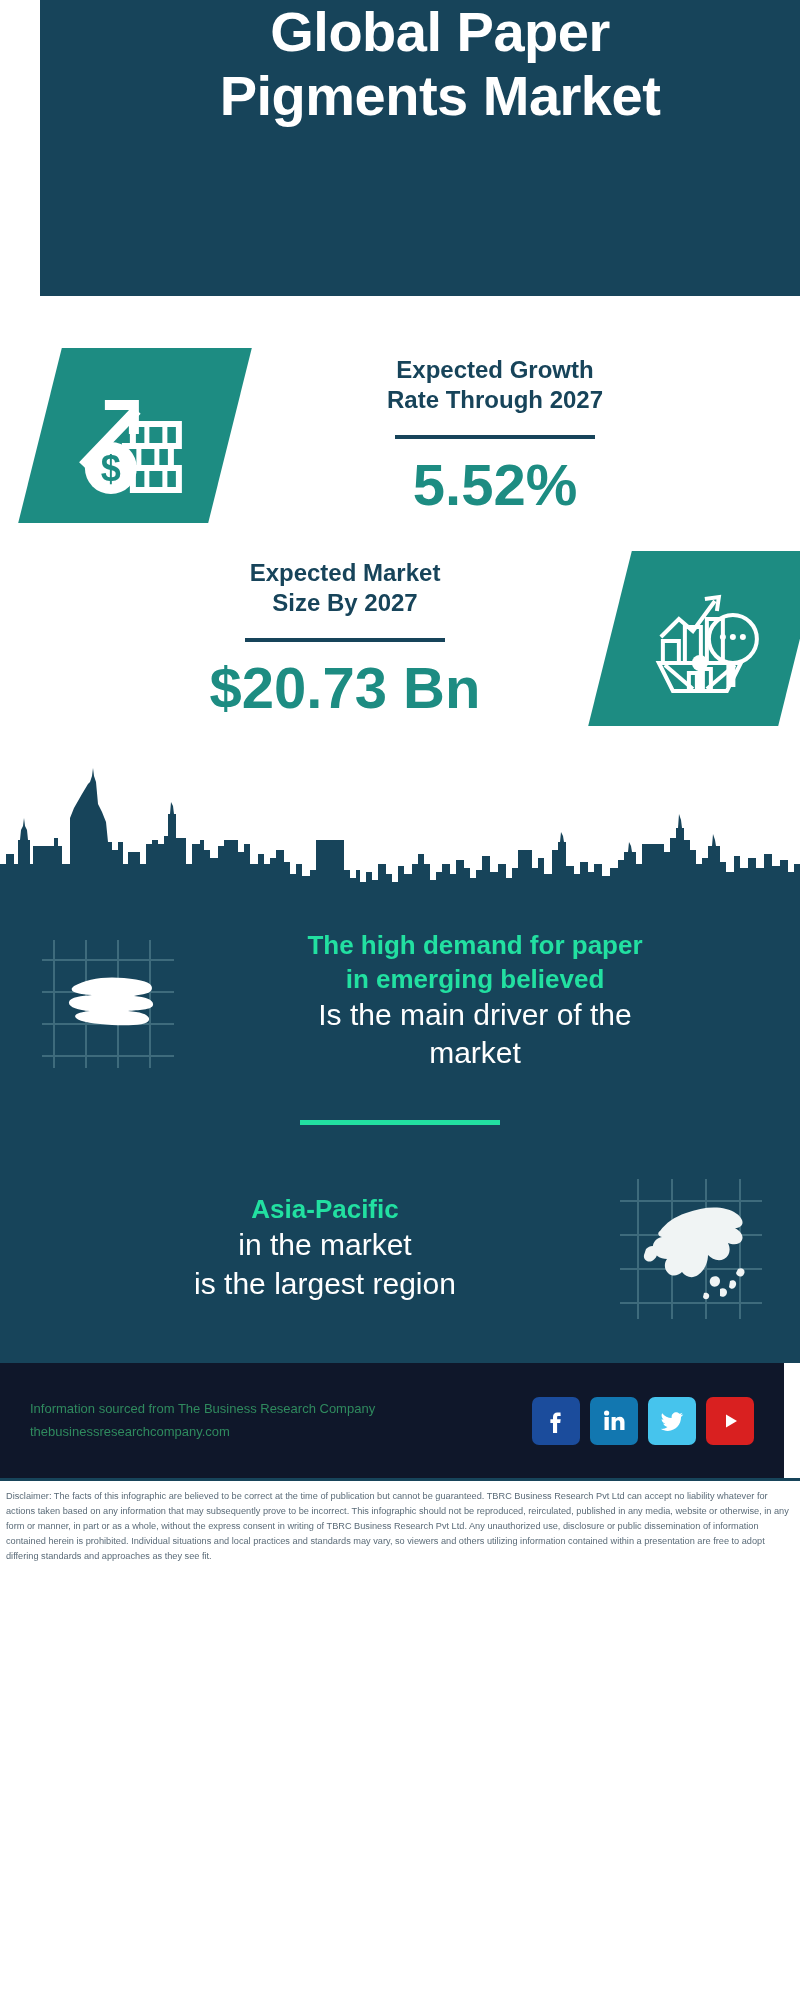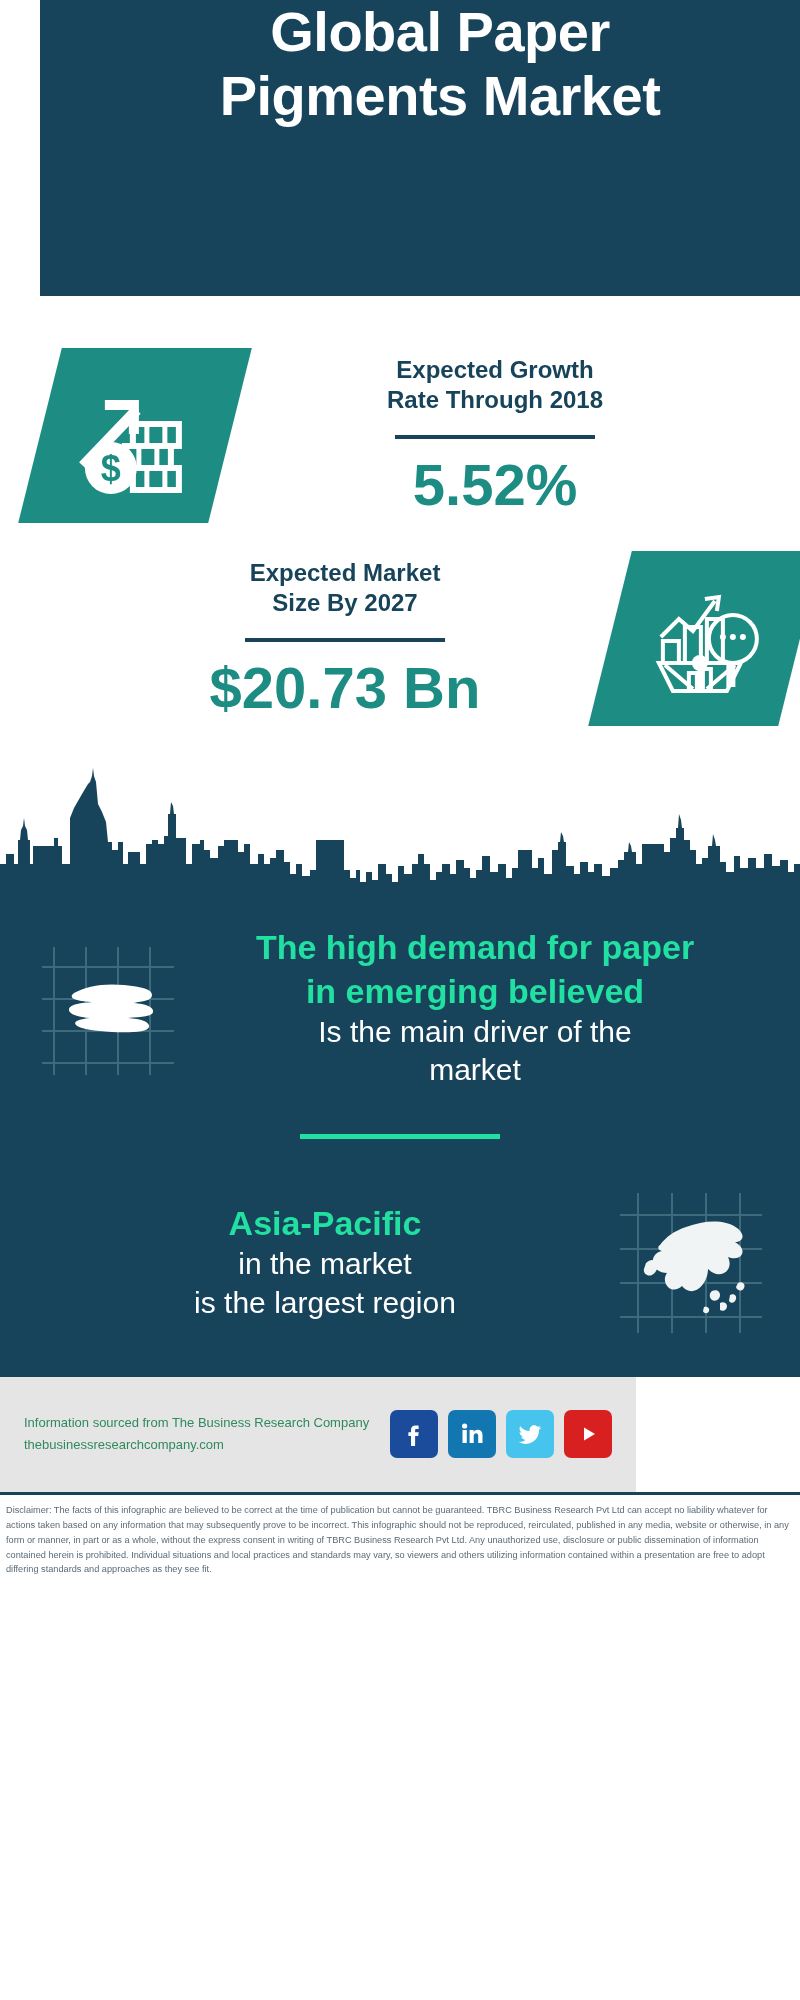--- a/index.html
+++ b/index.html
@@ -135,47 +135,47 @@
     flex: none;
     position: relative;
   }
   .fact-text {
     flex: 1;
     text-align: center;
     padding: 0 4px;
   }
   .fact-highlight {
     color: #22E0A1;
-    font-size: 34px;
+    font-size: 26px;
     font-weight: bold;
     line-height: 1.28;
   }
   .fact-sub {
     color: #ffffff;
     font-size: 30px;
     font-weight: normal;
     line-height: 1.28;
   }
 
   .green-rule {
     width: 200px;
     height: 5px;
     background: #22E0A1;
     margin: 44px auto 38px auto;
   }
 
   
   .footer {
-    width: 636px;
+    width: 784px;
     height: 115px;
-    background: #e5e5e5;
-    display: flex;
-    align-items: center;
-    box-sizing: border-box;
-    padding: 0 24px;
+    background: #0f172a;
+    display: flex;
+    align-items: center;
+    box-sizing: border-box;
+    padding: 0 30px;
   }
   .footer-text {
     flex: 1;
   }
   .footer-line {
     color: #2F8A5E;
     font-size: 13px;
     line-height: 1.75;
   }
   .social-row {
@@ -243,21 +243,21 @@
           <line x1="90" y1="92" x2="90" y2="114" stroke="#ffffff" stroke-width="5"></line>
 
           <circle cx="36" cy="92" r="26" fill="#ffffff"></circle>
           <text x="36" y="105" font-family="Liberation Sans, sans-serif" font-size="36" font-weight="bold" fill="#1D8C82" text-anchor="middle">$</text>
         </svg>
       </div>
     </div>
     <div class="stat-text">
       <div class="stat-label">
         <div>Expected Growth</div>
-        <div>Rate Through 2018</div>
+        <div>Rate Through 2027</div>
       </div>
       <div class="stat-rule"></div>
       <div class="stat-value">5.52%</div>
     </div>
   </div>
 
   <div class="stat-row row-size">
     <div class="stat-text">
       <div class="stat-label">
         <div>Expected Market</div>

